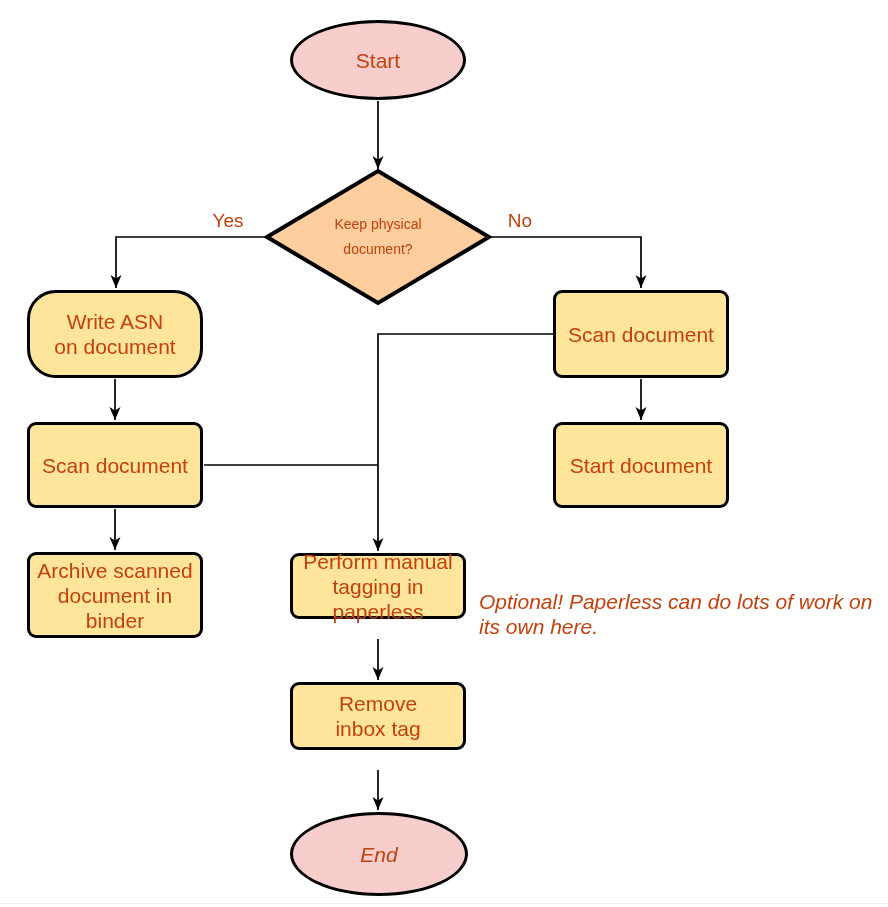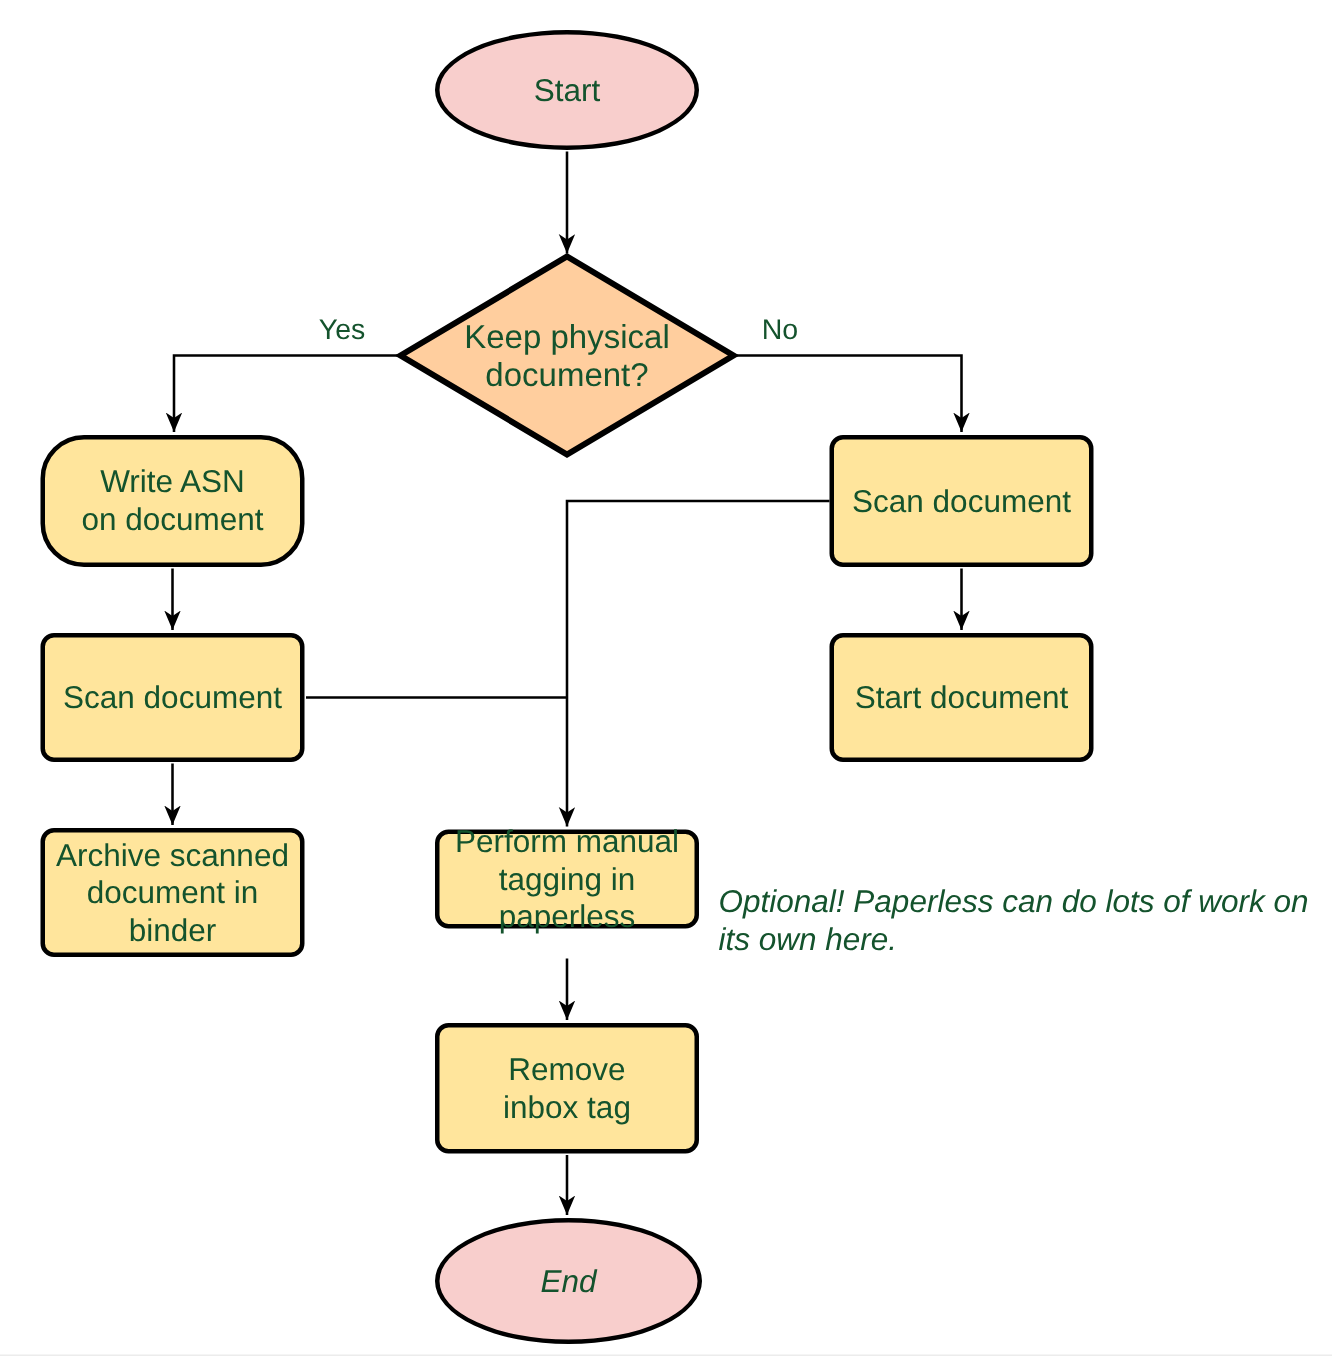--- a/index.html
+++ b/index.html
@@ -2,21 +2,21 @@
 <html><head>
 <meta charset="utf-8">
 <style>
   html, body { margin: 0; padding: 0; background: #ffffff; }
   .canvas {
     position: relative;
     width: 888px;
     height: 907px;
     background: #ffffff;
     font-family: "Liberation Sans", sans-serif;
-    color: #14532d;
+    color: #c2410c;
     overflow: hidden;
   }
   svg.wires { position: absolute; left: 0; top: 0; width: 888px; height: 907px; }
   .node {
     position: absolute;
     display: flex;
     align-items: center;
     justify-content: center;
     text-align: center;
     box-sizing: border-box;
@@ -33,21 +33,21 @@
     background: #f8cecc;
     border: 3px solid #000000;
     border-radius: 50%;
   }
   .diamond-label {
     position: absolute;
     display: flex;
     align-items: center;
     justify-content: center;
     text-align: center;
-    font-size: 22px;
+    font-size: 14px;
     line-height: 25px;
     white-space: pre-line;
   }
   .edge-label {
     position: absolute;
     font-size: 19px;
     line-height: 24px;
     text-align: center;
   }
   .note {
@@ -69,21 +69,21 @@
     background: #ececec;
   }
   
   #n-start        { left: 290px; top:  20px; width: 176px; height: 80px; }
   #n-write-asn    { left:  27px; top: 290px; width: 176px; height: 88px; border-radius: 29px; }
   #n-scan-left    { left:  27px; top: 422px; width: 176px; height: 86px; }
   #n-archive      { left:  27px; top: 552px; width: 176px; height: 86px; }
   #n-scan-right   { left: 553px; top: 290px; width: 176px; height: 88px; }
   #n-trash        { left: 553px; top: 422px; width: 176px; height: 86px; }
   #n-tagging      { left: 290px; top: 553px; width: 176px; height: 66px; }
-  #n-remove-inbox { left: 290px; top: 682px; width: 176px; height: 87px; }
+  #n-remove-inbox { left: 290px; top: 682px; width: 176px; height: 68px; }
   #n-end          { left: 290px; top: 812px; width: 178px; height: 84px; font-style: italic; }
   #l-decision     { left: 282px; top: 198px; width: 192px; height: 78px; }
   #lbl-yes        { left: 196px; top: 209px; width: 64px; }
   #lbl-no         { left: 488px; top: 209px; width: 64px; }
 </style>
 </head>
 <body>
 
 <div class="canvas">
 

